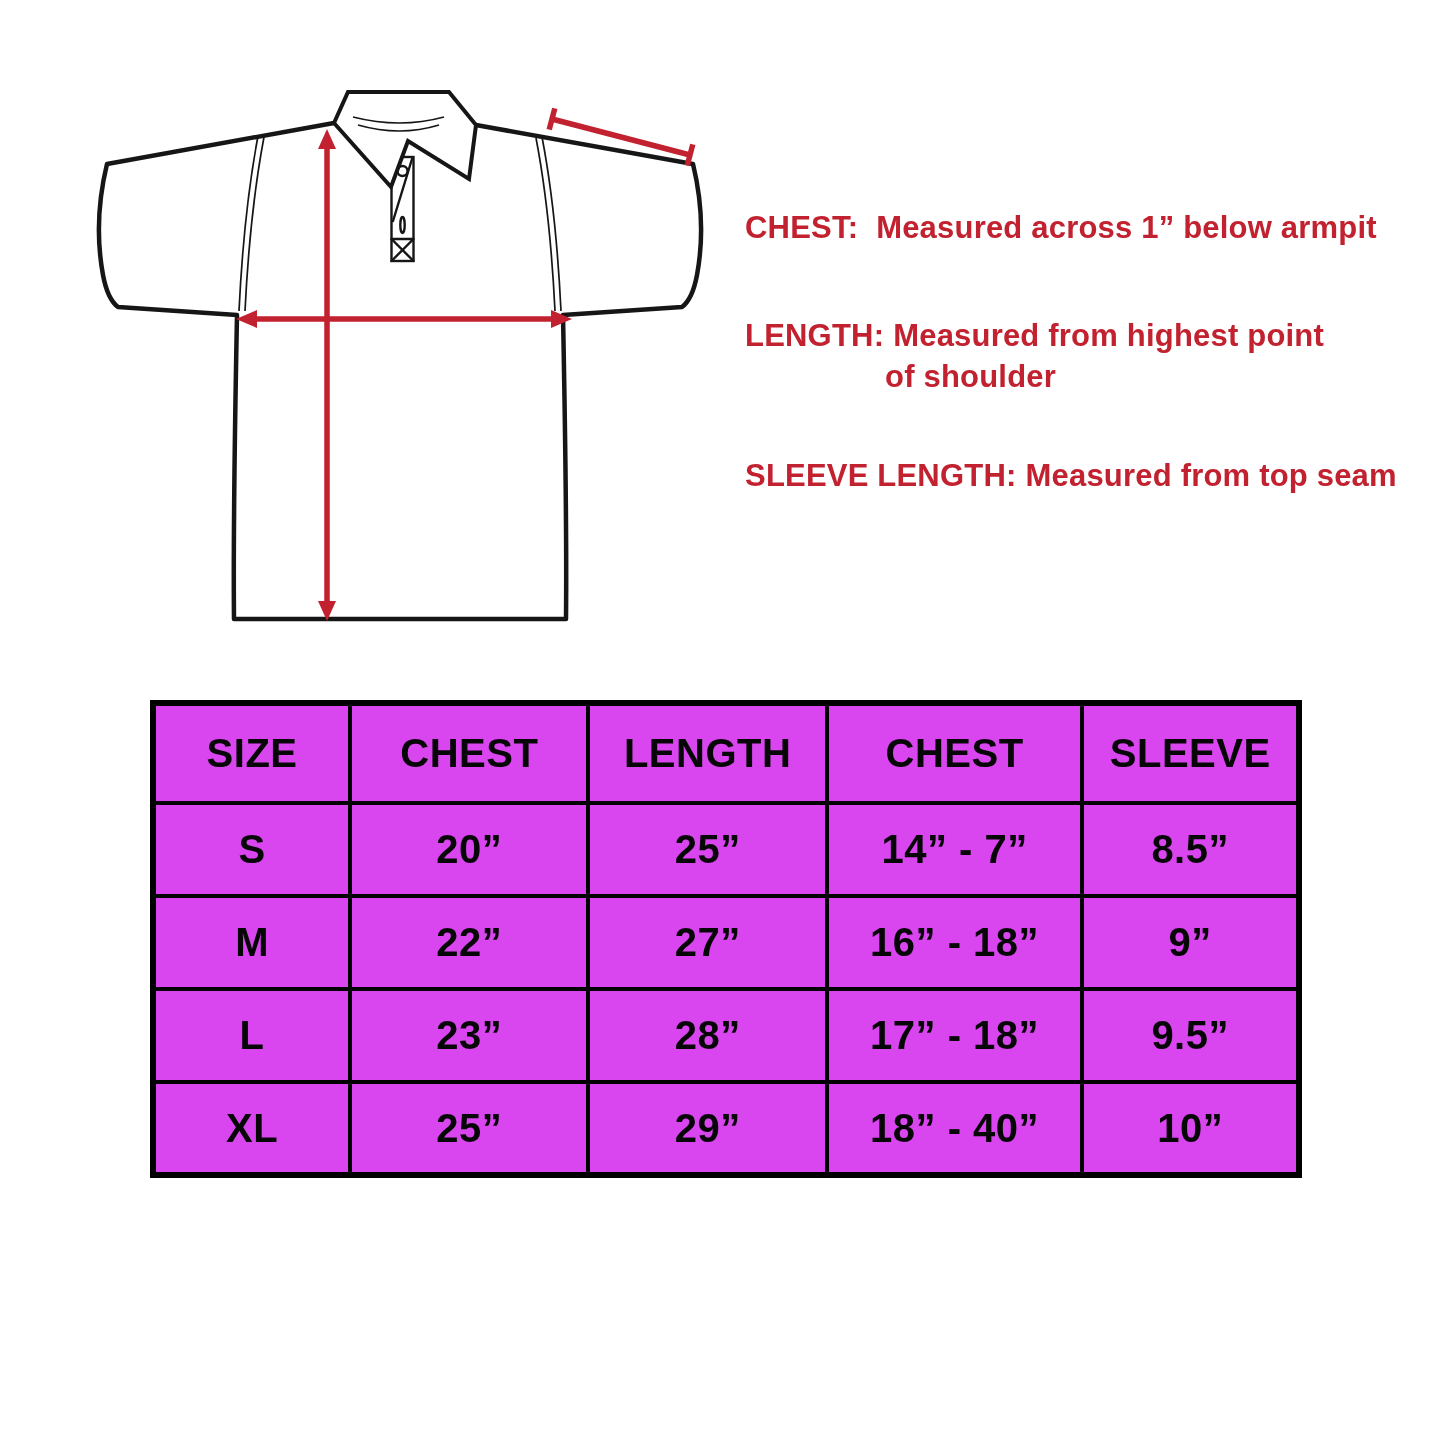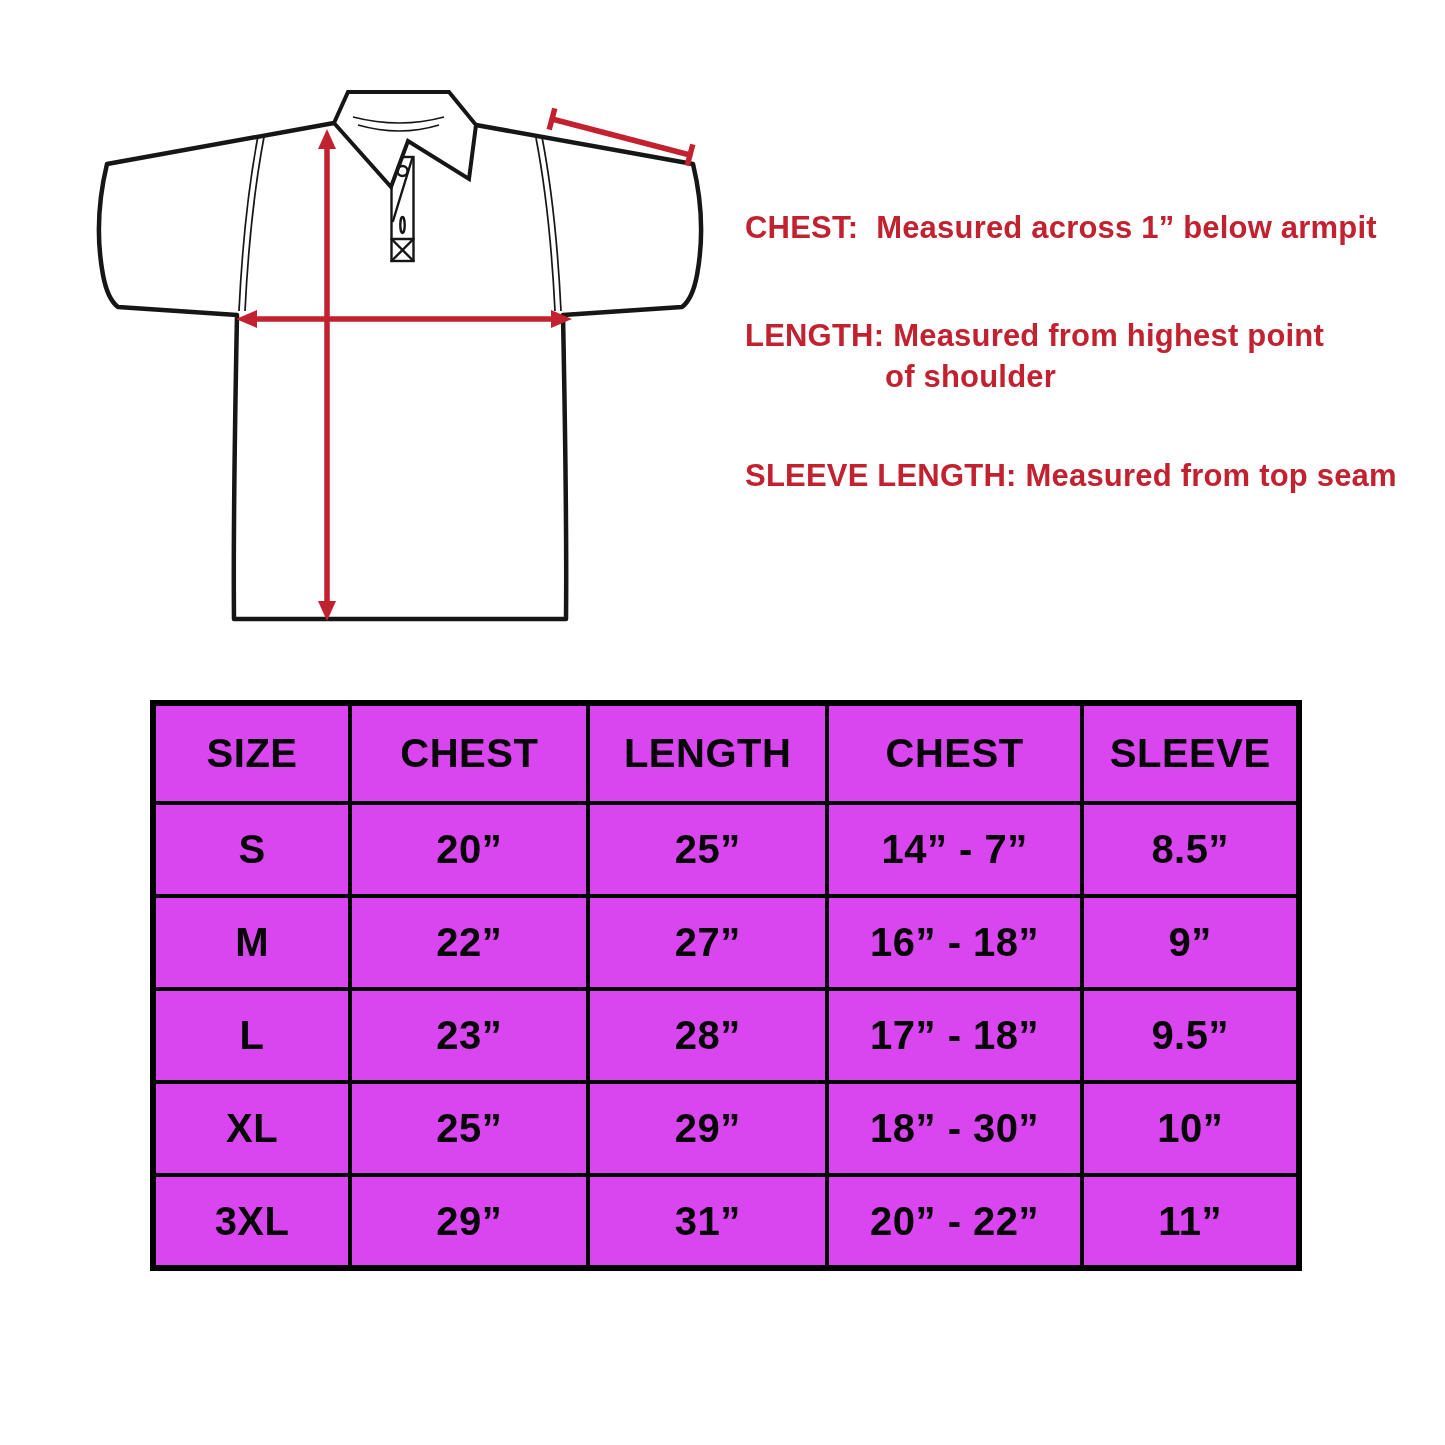--- a/index.html
+++ b/index.html
@@ -155,27 +155,20 @@
             <td>L</td>
             <td>23”</td>
             <td>28”</td>
             <td>17” - 18”</td>
             <td>9.5”</td>
           </tr>
           <tr>
             <td>XL</td>
             <td>25”</td>
             <td>29”</td>
-            <td>18” - 30”</td>
+            <td>18” - 40”</td>
             <td>10”</td>
-          </tr>
-          <tr>
-            <td>3XL</td>
-            <td>29”</td>
-            <td>31”</td>
-            <td>20” - 22”</td>
-            <td>11”</td>
           </tr>
         </tbody>
     </table>
   </div>
 
 </div>
 
 </body></html>

